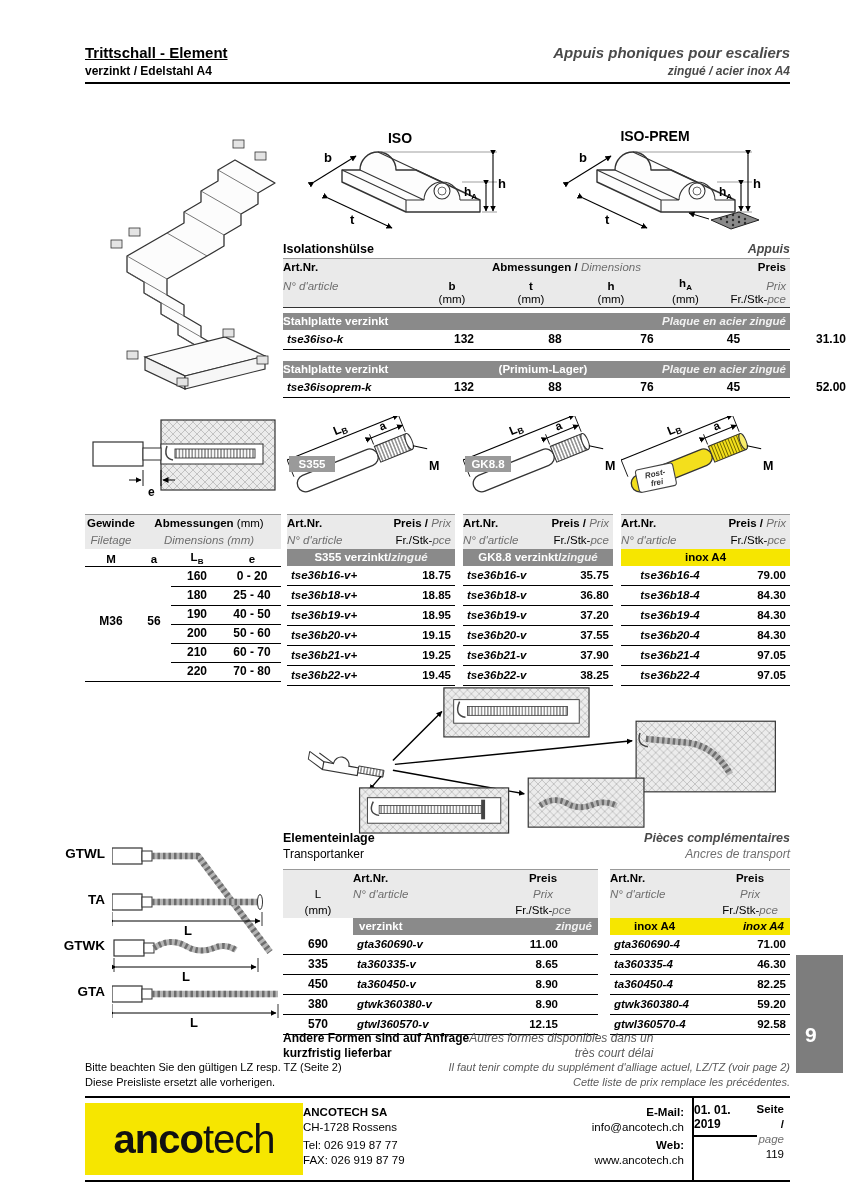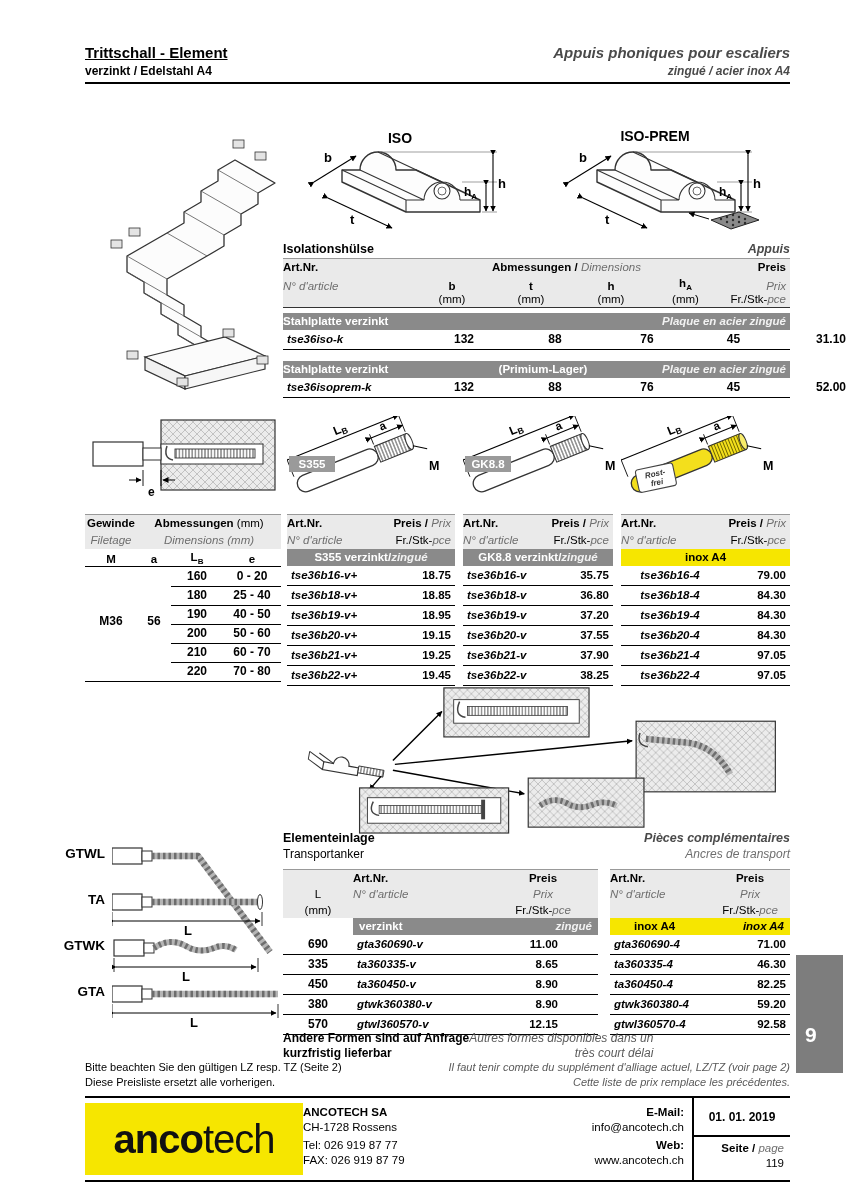--- a/index.html
+++ b/index.html
@@ -62,21 +62,21 @@
   .enotes{left:283px;top:1031px;width:507px;display:flex;justify-content:flex-start;font-size:12px;line-height:14.5px;}
   .pnotes{left:85px;top:1060px;width:705px;display:flex;justify-content:space-between;font-size:11px;line-height:14.5px;}
   .foot{left:85px;top:1096px;width:705px;height:82px;border-top:2.5px solid #000;border-bottom:2.5px solid #000;display:flex;}
   .logo{width:218px;background:#f6e600;margin:5px 0;display:flex;align-items:center;justify-content:center;
         font-size:40px;letter-spacing:-1px;color:#111;}
   .logo .lt{font-weight:normal;}
   .addr{font-size:11.5px;line-height:14.5px;padding-top:7px;}
   .a1{margin-left:16px;width:132px;}
   .a2{width:142px;}
   .mailc{flex:1;text-align:right;padding:7px 8px 0 0;font-size:11.5px;line-height:14.5px;}
-  .datebox{width:96px;border-left:2px solid #000;display:flex;flex-direction:column;}
+  .datebox{width:96px;border-left:2px solid #000;display:flex;flex-direction:row;}
   .dcell{height:37px;border-bottom:2px solid #000;display:flex;align-items:center;justify-content:center;
          font-weight:bold;font-size:12px;}
   .pcell{flex:1;padding:4px 6px 0 0;font-size:11.5px;text-align:right;line-height:15px;}
   .tab9{position:absolute;right:5px;top:955px;width:47px;height:118px;background:#7d7d7d;}
   .tab9 span{position:absolute;left:9px;top:68px;color:#fff;font-weight:bold;font-size:21px;}
   .anchor-label{position:absolute;width:52px;text-align:right;font-weight:bold;font-size:13.5px;}
   svg{display:block;}
   svg text{font-family:"Liberation Sans",sans-serif;}
 </style>
 </head>

